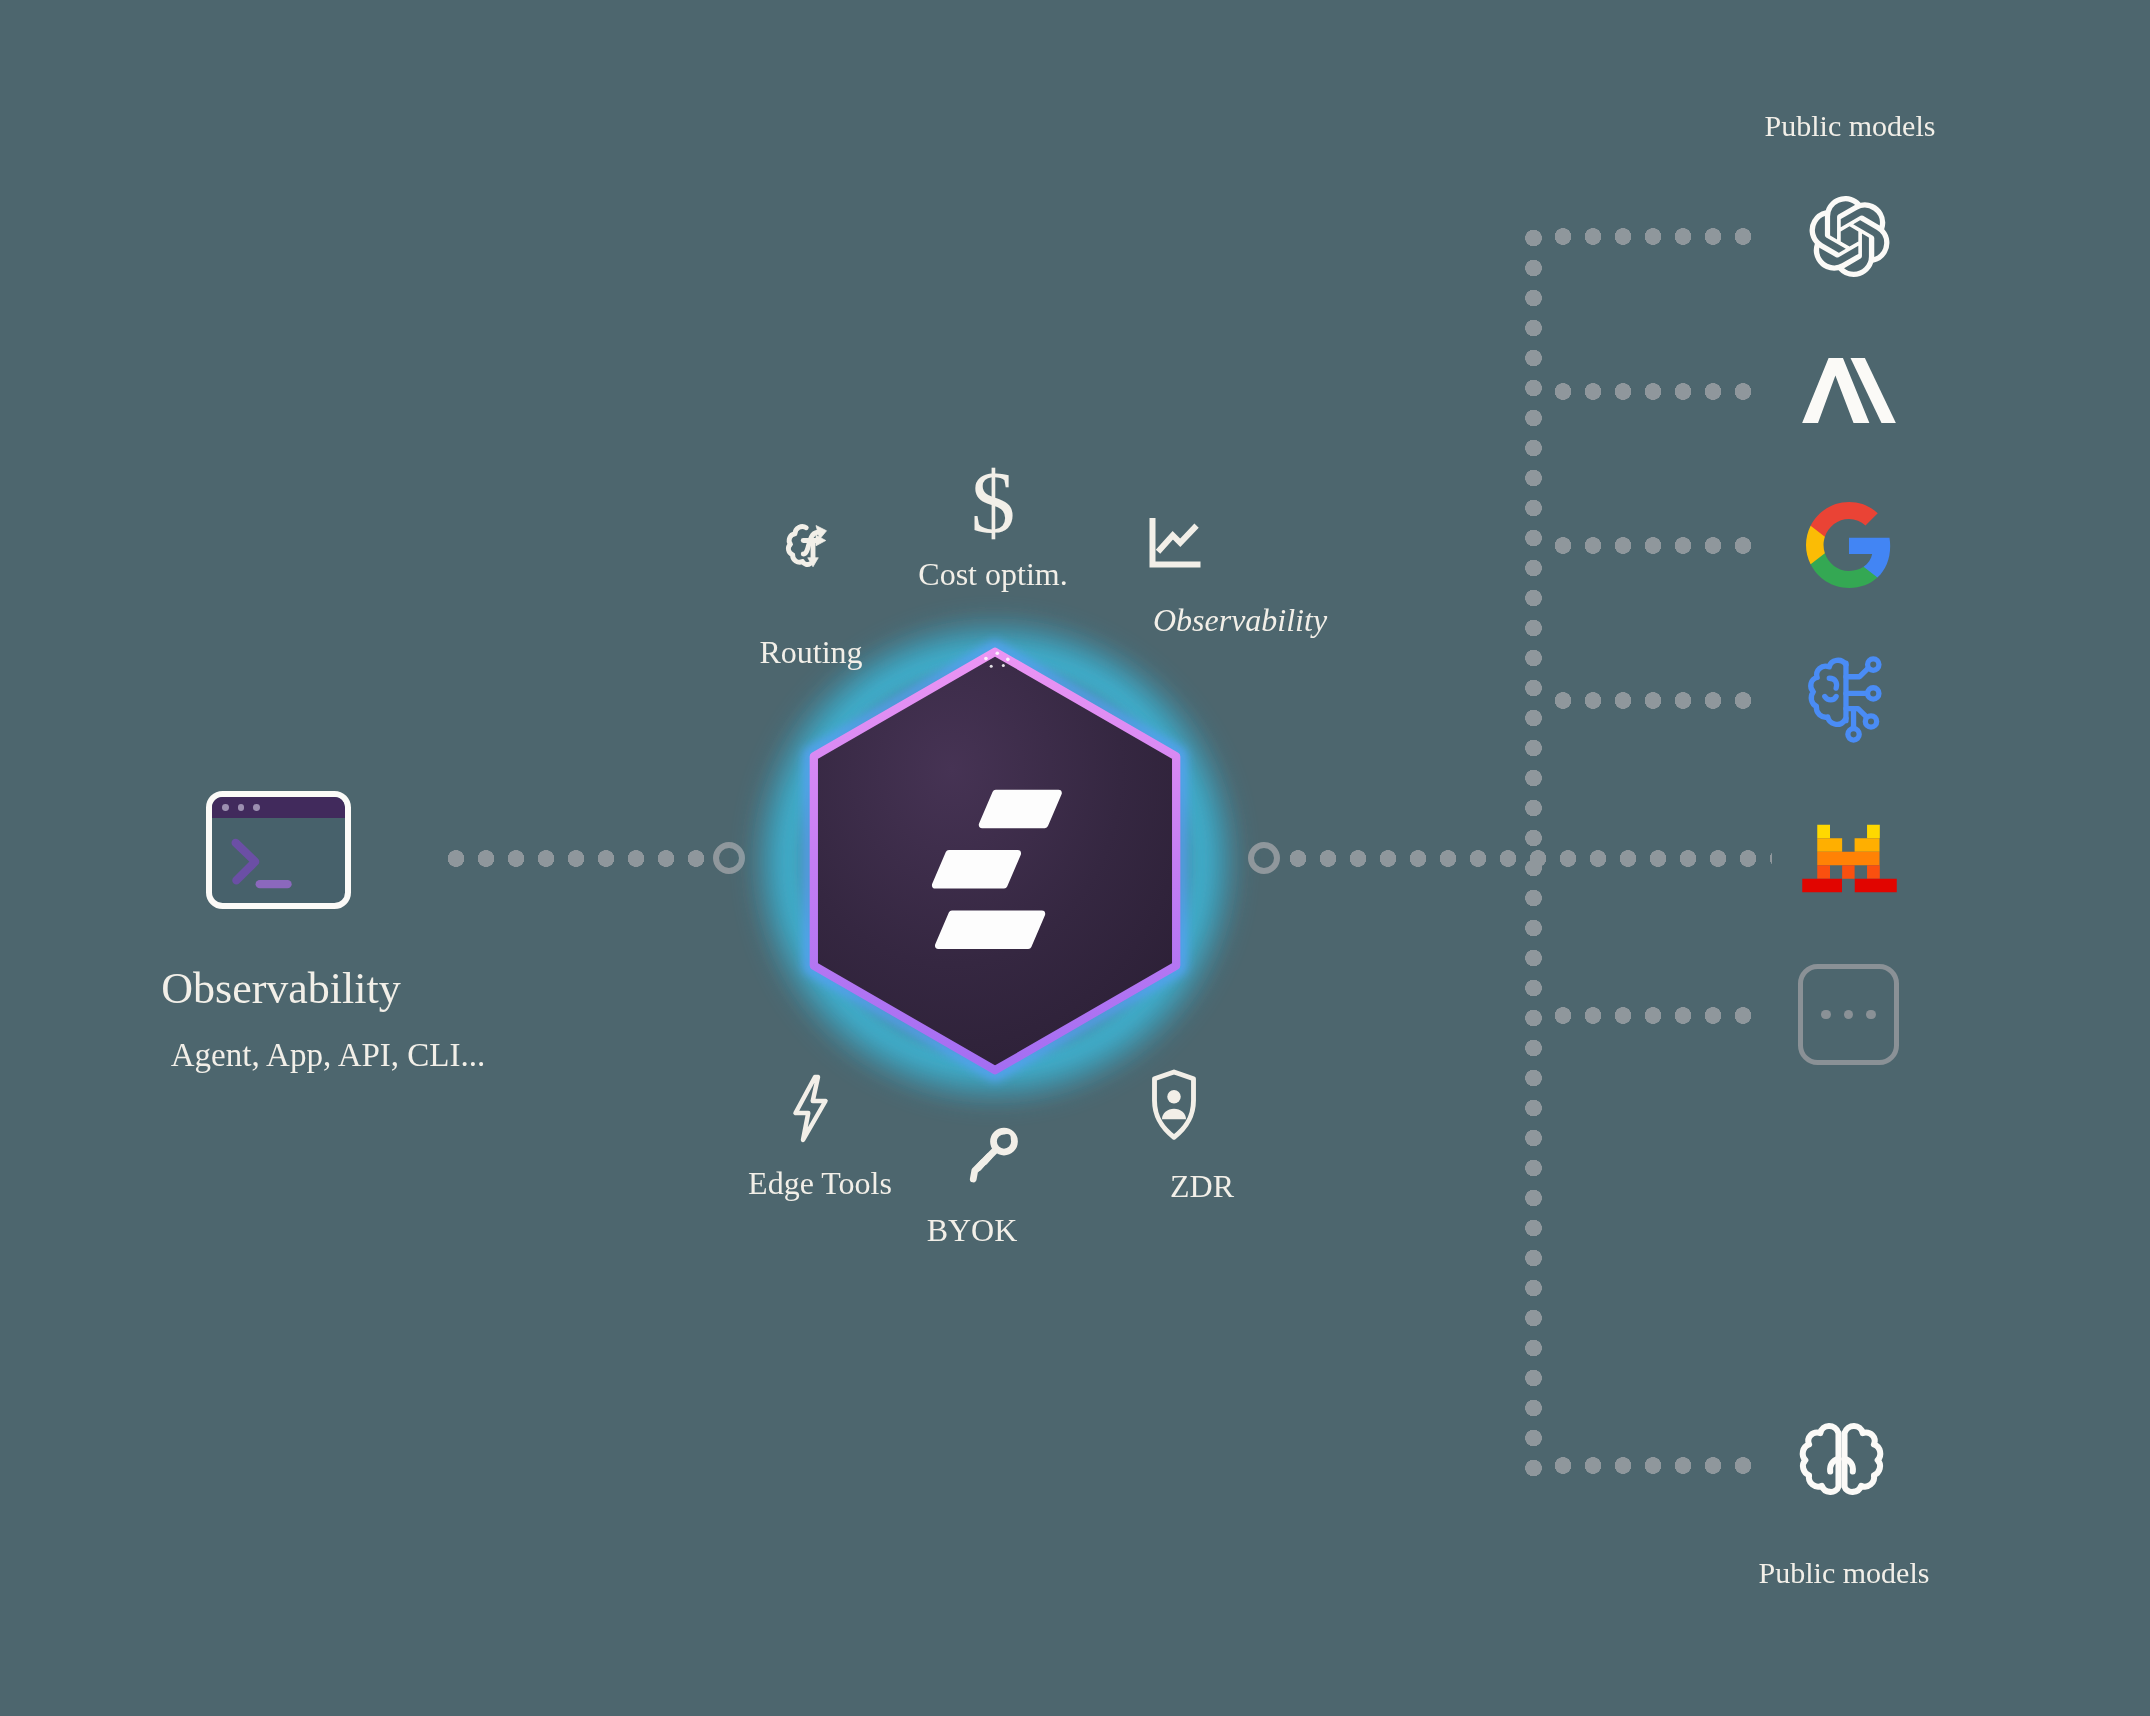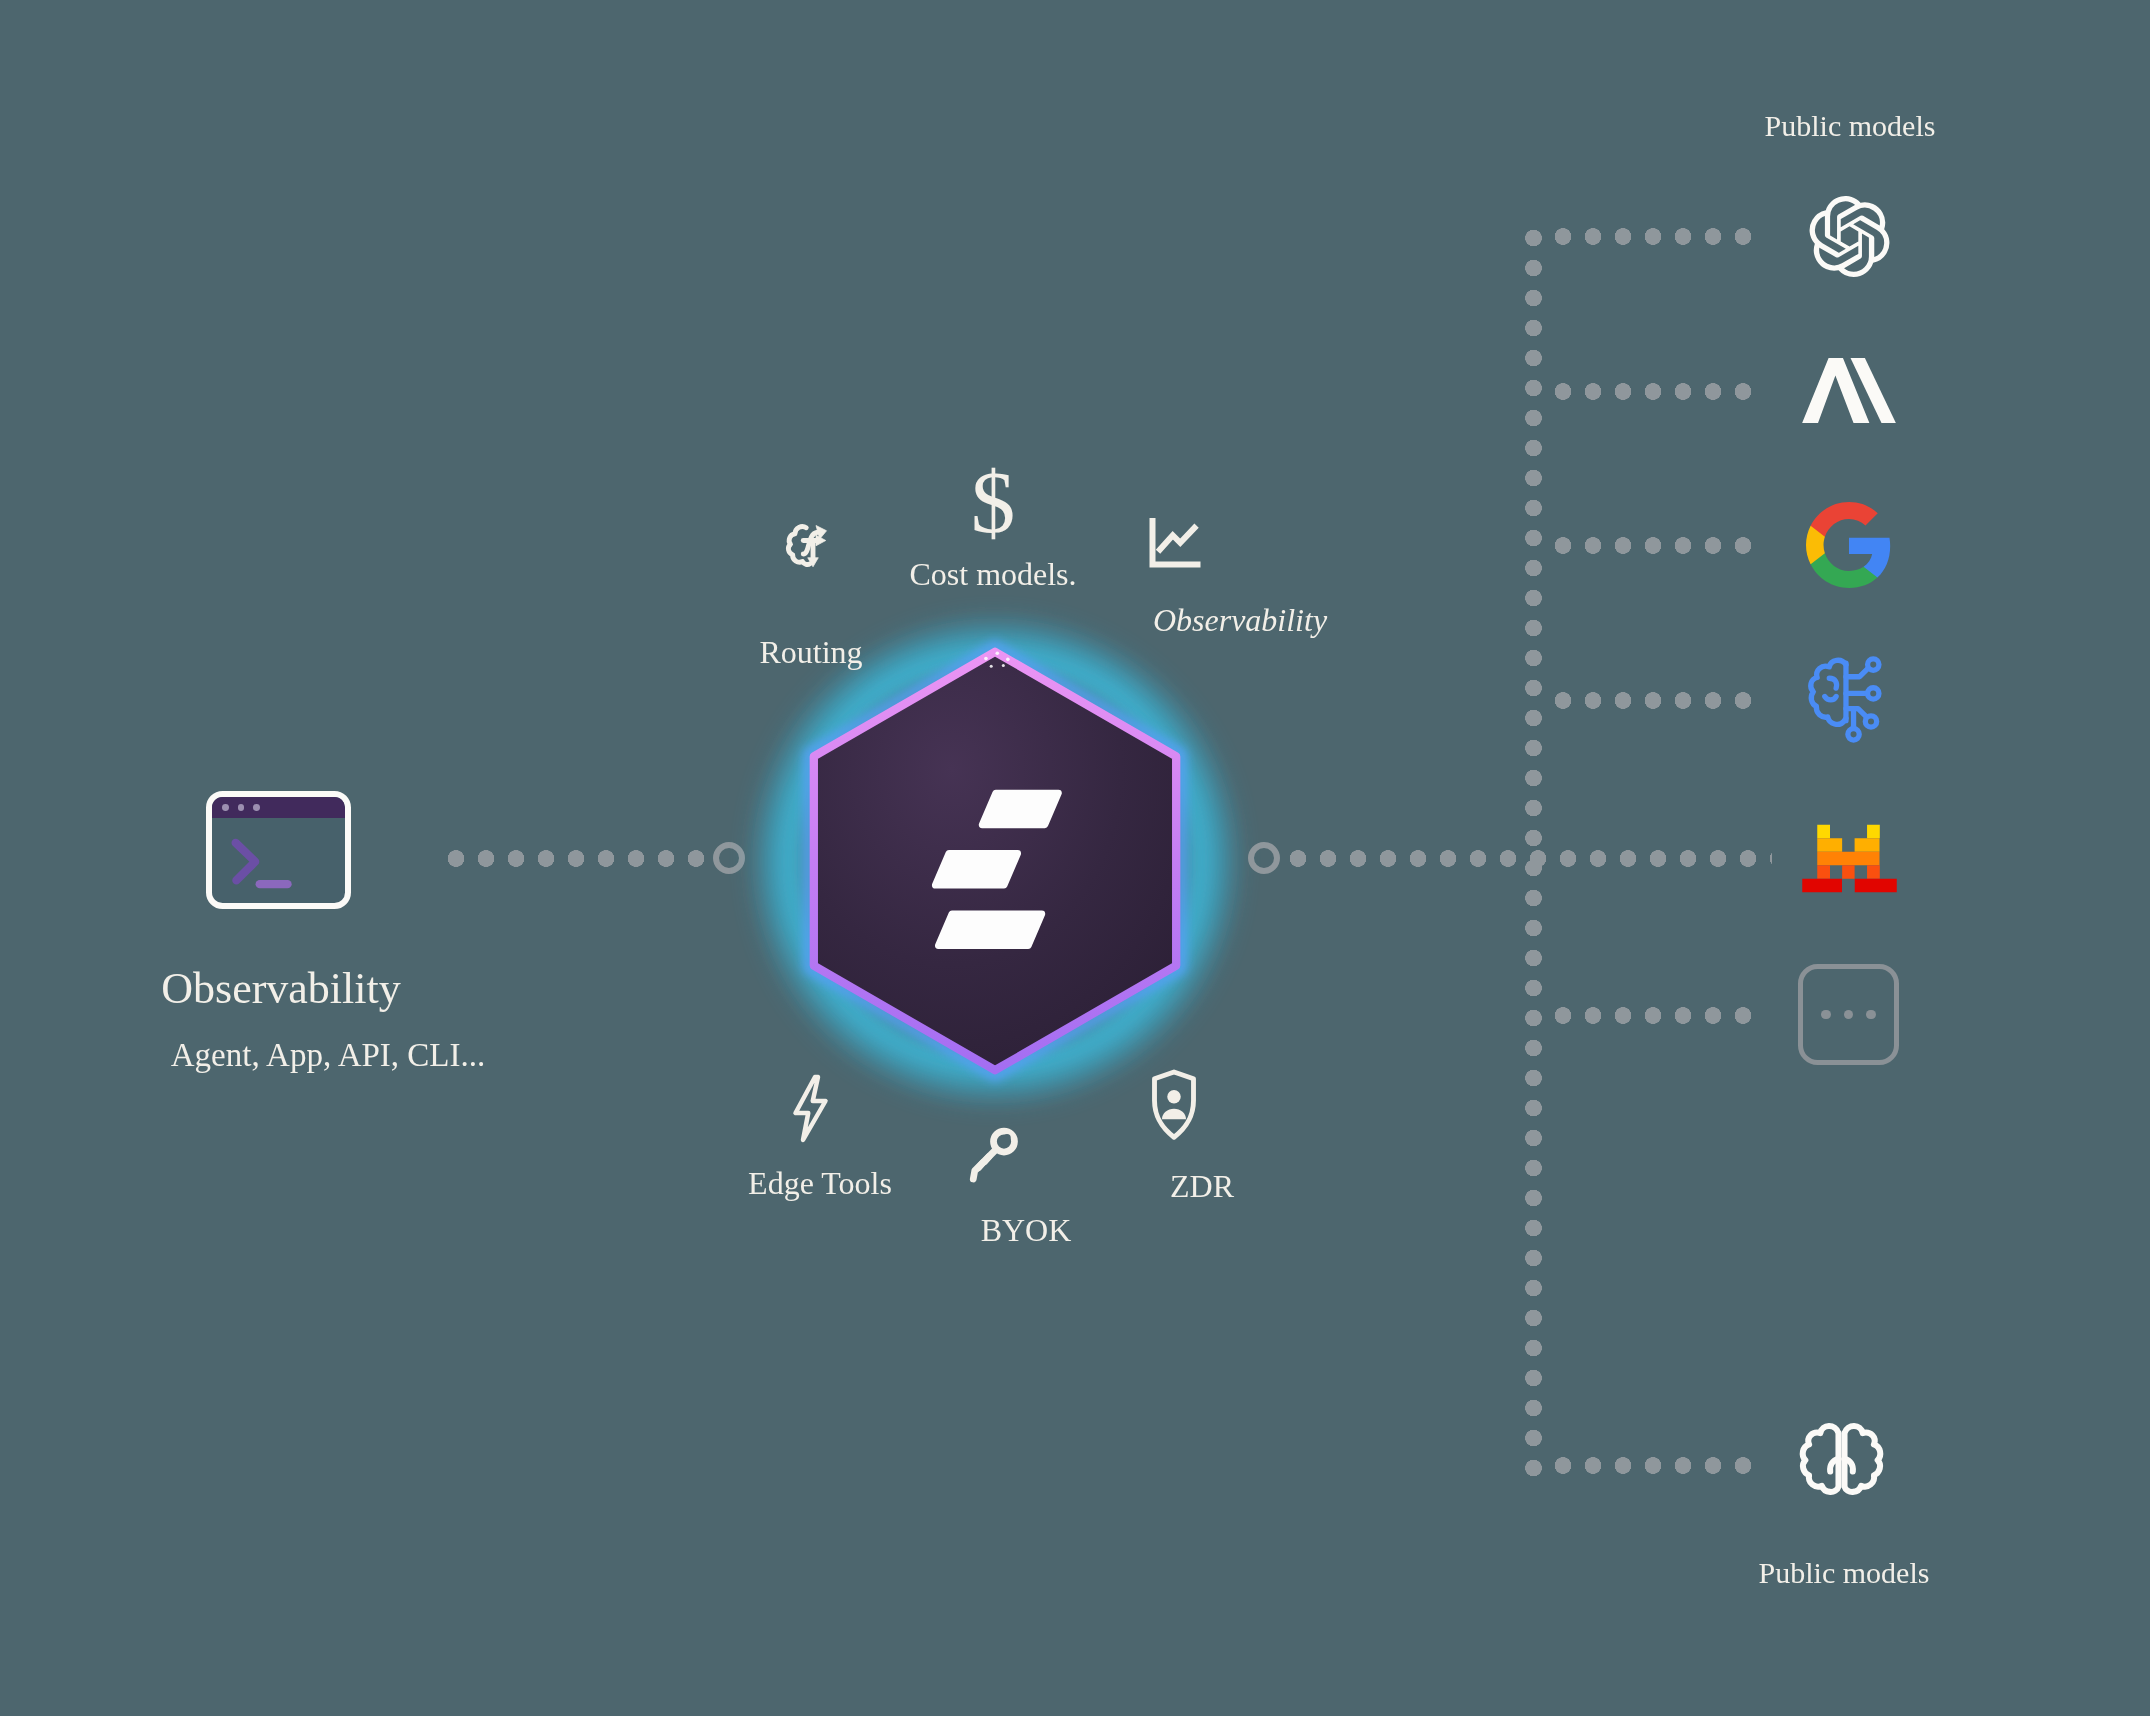--- a/index.html
+++ b/index.html
@@ -122,21 +122,21 @@
     </g>
     <g fill="#f2efe8" stroke="#f2efe8" stroke-linejoin="round">
       <polygon points="44,6 58,13 49,24"></polygon>
       <polygon points="44,19 57,26 44,33"></polygon>
       <polygon points="33,49 47,49 40,61"></polygon>
     </g>
   </svg>
   <div class="abs ctr txt label" style="left:811px;top:652px;text-align:right;">Routing</div>
 
   <div class="abs ctr txt dollar" style="left:993px;top:502px;">$</div>
-  <div class="abs ctr txt label" style="left:993px;top:574px;">Cost models.</div>
+  <div class="abs ctr txt label" style="left:993px;top:574px;">Cost optim.</div>
 
   <svg class="abs" style="left:1148px;top:518px;" width="54" height="51" viewBox="0 0 72 68">
     <g fill="none" stroke="#f2efe8" stroke-width="8" stroke-linecap="square">
       <path d="M6 4 V62 H66"></path>
       <path d="M16 42 L33 23 L43 33 L62 13" stroke-linejoin="miter"></path>
     </g>
   </svg>
   <div class="abs ctr txt label" style="left:1240px;top:620px;font-style:italic;">Observability</div>
 
   <svg class="abs" style="left:788px;top:1074px;" width="45" height="69" viewBox="0 0 60 92">
@@ -146,21 +146,21 @@
 
   <svg class="abs" style="left:965px;top:1122px;" width="57" height="63" viewBox="0 0 76 84">
     <g fill="none" stroke="#f2efe8" stroke-width="9" stroke-linecap="round" stroke-linejoin="round">
       <circle cx="52" cy="26" r="14"></circle>
       <path d="M41 37 L13 65 L11 76"></path>
       <path d="M24 54 l-6 7"></path>
       <path d="M32 46 l-6 7"></path>
     </g>
     <circle cx="56" cy="21" r="5" fill="#4d666e"></circle>
   </svg>
-  <div class="abs ctr txt label" style="left:1026px;top:1230px;">BYOK</div>
+  <div class="abs ctr txt label" style="left:972px;top:1230px;">BYOK</div>
 
   <svg class="abs" style="left:1150px;top:1069px;" width="48" height="72" viewBox="0 0 64 96">
     <path d="M32 4 L58 13 V42 C58 66 46 80 32 91 C18 80 6 66 6 42 V13 Z" fill="none" stroke="#f2efe8" stroke-width="6.5" stroke-linejoin="round"></path>
     <circle cx="32" cy="37" r="9" fill="#f2efe8"></circle>
     <path d="M16 67 a16 14 0 0 1 32 0 z" fill="#f2efe8"></path>
   </svg>
   <div class="abs ctr txt label" style="left:1174px;top:1186px;margin-left:28px;">ZDR</div>
 
   <div class="abs ring" style="left:1248px;top:842px;"></div>
   <div class="abs hdots" style="left:1283px;top:850px;width:489px;"></div>

